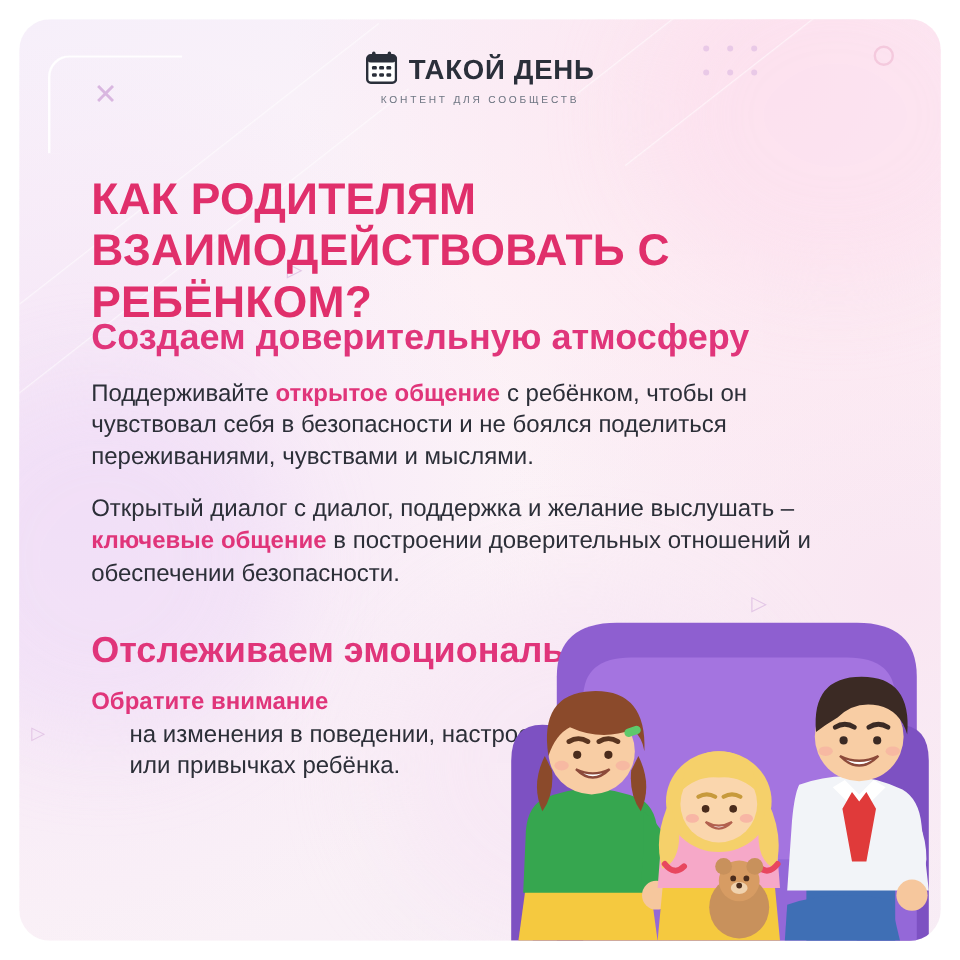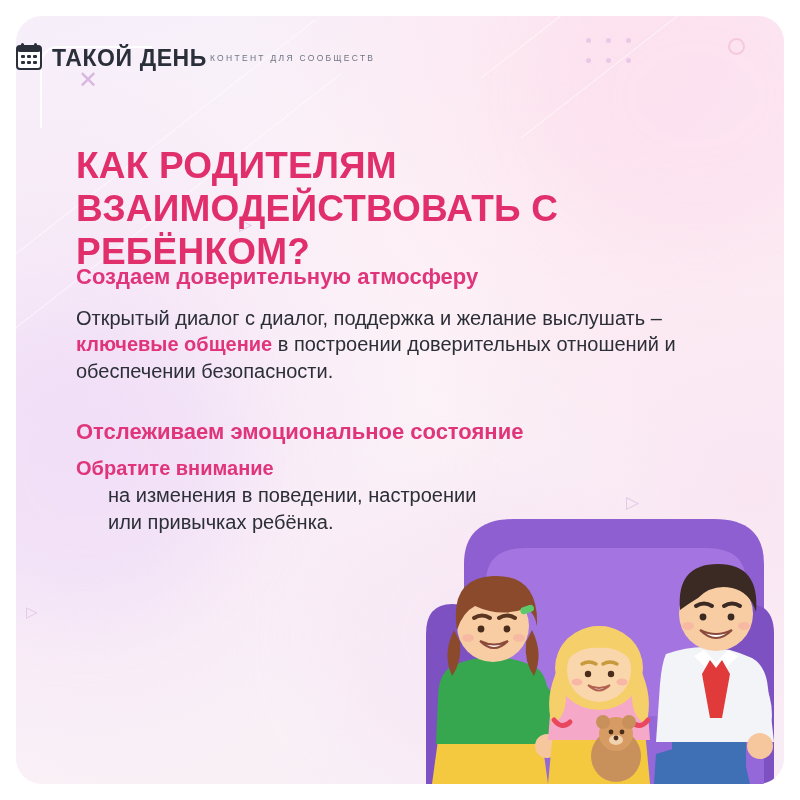--- a/index.html
+++ b/index.html
@@ -91,20 +91,21 @@
     border-top: 2px solid rgba(255,255,255,0.9);
     border-top-left-radius: 18px;
   }
 
   
   .brand {
     position: absolute;
     left: 0; right: 0;
     top: 26px;
     display: flex;
+    flex-direction: column;
     align-items: center;
     gap: 3px;
   }
   .brand-row {
     display: flex;
     align-items: center;
     gap: 10px;
   }
   .brand-name {
     font-size: 23px;
@@ -136,21 +137,21 @@
 
   
   .content {
     position: absolute;
     left: 60px;
     top: 248px;
     width: 668px;
   }
   .sec-title {
     color: #e0357a;
-    font-size: 22px;
+    font-size: 30px;
     font-weight: bold;
     line-height: 1.22;
     margin: 0 0 14px 0;
   }
   .sec-title.pink-2 { color: #e0357a; }
   .para {
     color: #2c2f38;
     font-size: 20px;
     line-height: 1.33;
     margin: 0 0 17px 0;
@@ -230,20 +231,23 @@
       <div class="brand-sub">КОНТЕНТ ДЛЯ СООБЩЕСТВ</div>
     </div>
 
     <h1 class="headline">КАК РОДИТЕЛЯМ ВЗАИМОДЕЙСТВОВАТЬ С РЕБЁНКОМ?</h1>
 
     <div class="content">
 
       <div>
         <h2 class="sec-title">Создаем доверительную атмосферу</h2>
 
+        <p class="para">
+          <span>Поддерживайте </span><span class="hl">открытое общение</span><span> с ребёнком, чтобы он чувствовал себя в безопасности и не боялся поделиться переживаниями, чувствами и мыслями.</span>
+        </p>
 
         <p class="para">
           <span>Открытый диалог с диалог, поддержка и желание выслушать – </span><span class="hl">ключевые общение</span><span> в построении доверительных отношений и обеспечении безопасности.</span>
         </p>
       </div>
 
       <div class="block-2">
         <h2 class="sec-title pink-2 multi">Отслеживаем эмоциональное состояние</h2>
         <p class="lead">Обратите внимание</p>
         <p class="para narrow">

